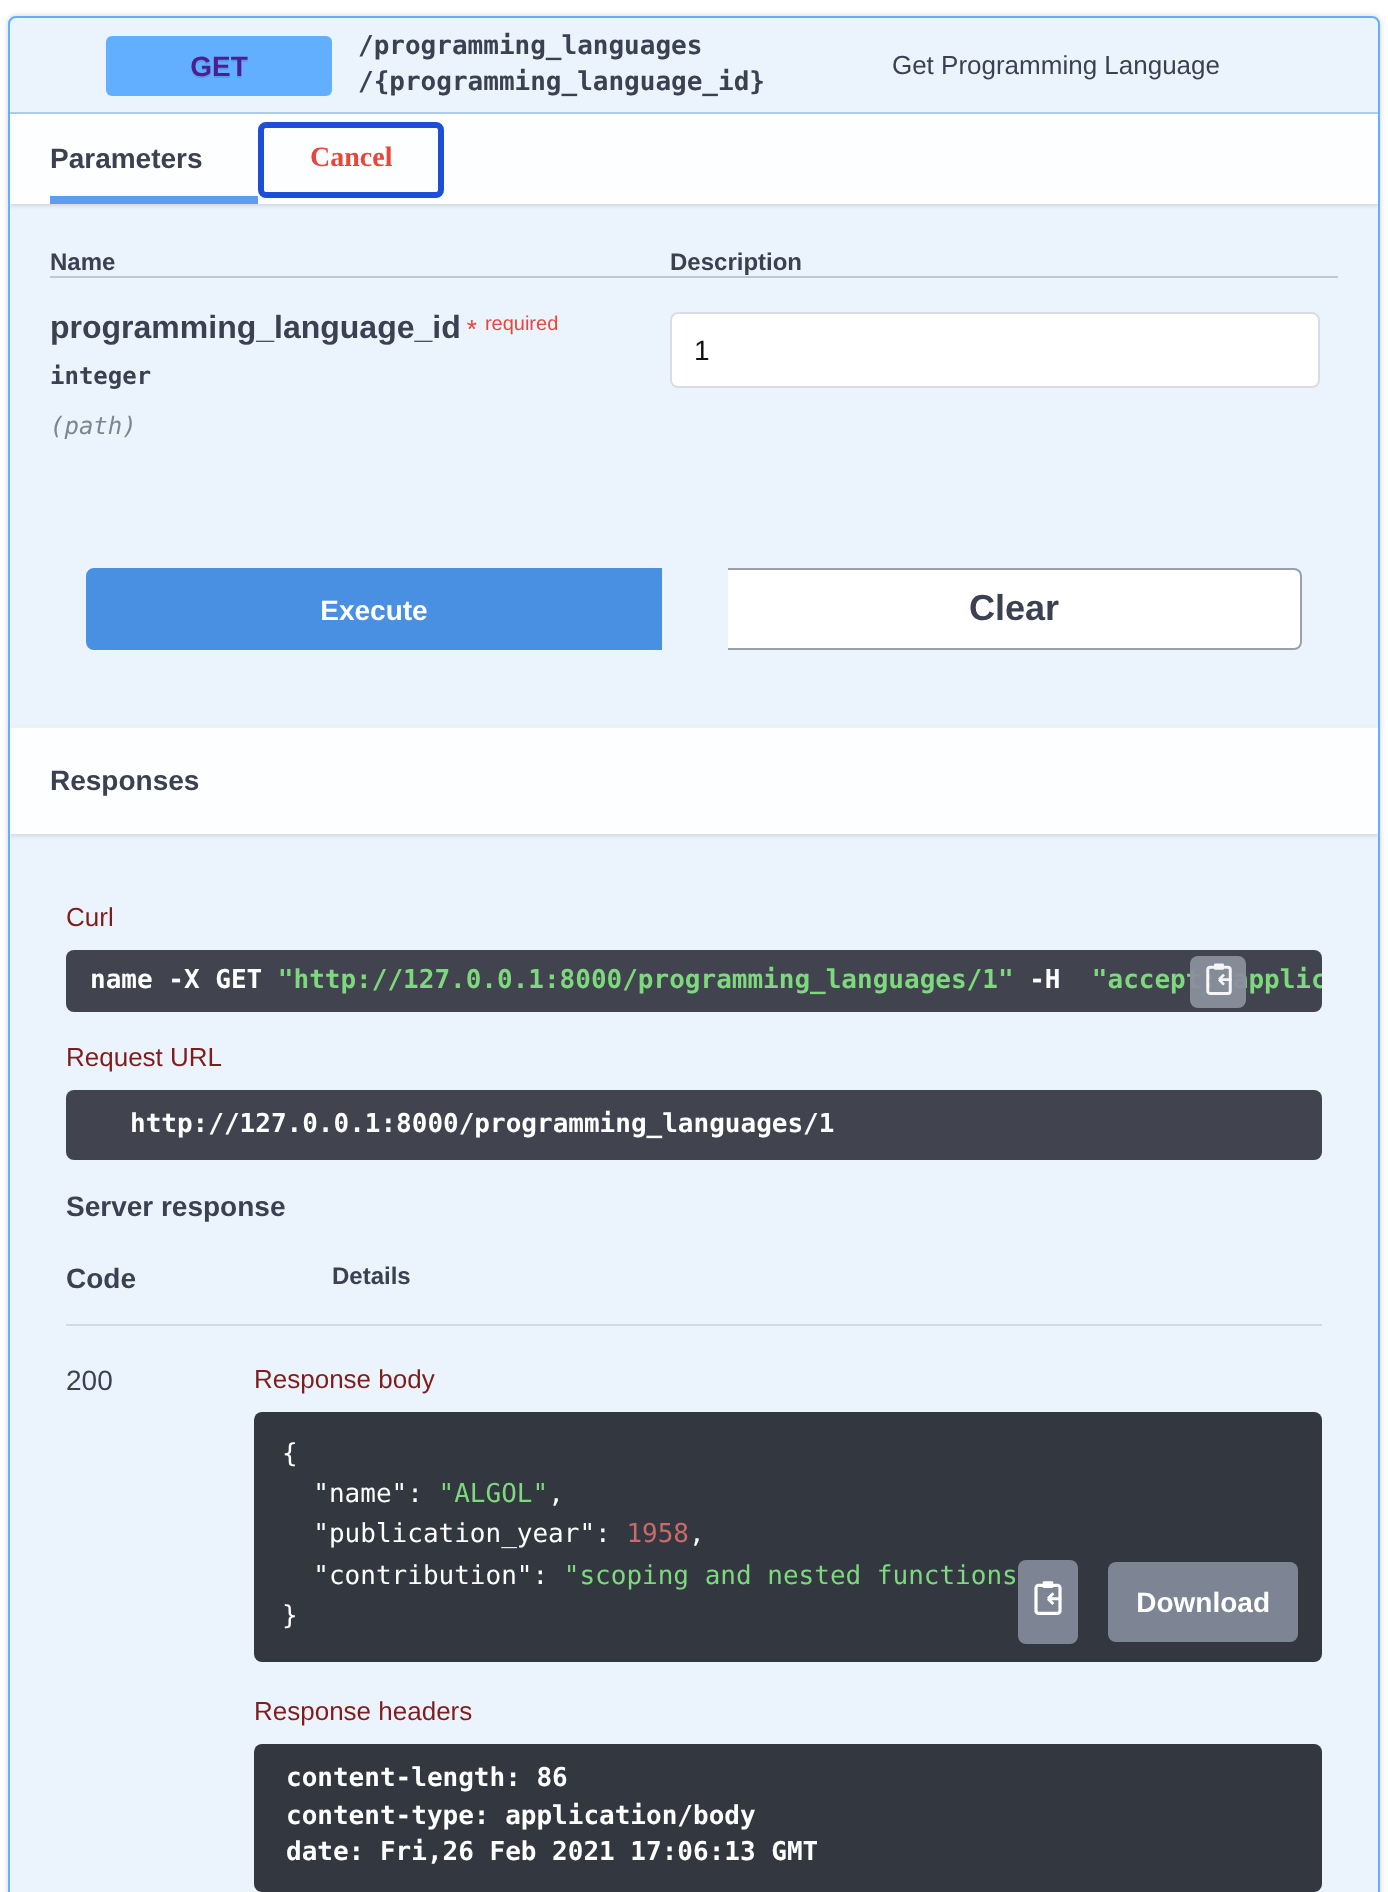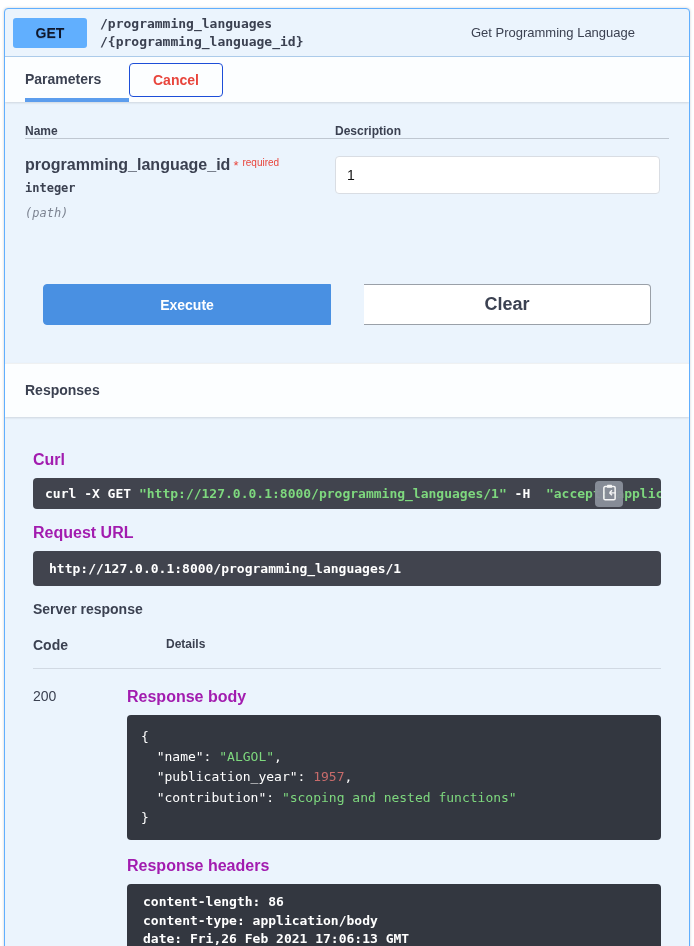--- a/index.html
+++ b/index.html
@@ -16,48 +16,49 @@
     overflow: hidden;
   }
 
   
   .opblock-summary {
     display: flex; align-items: center;
     padding: 6px 8px;
     border-bottom: 1px solid #aecdec;
   }
   .method-badge {
-    background: #61affe; color: #0f172a;
+    background: #61affe; color: #4c1d95;
     font-weight: bold; font-size: 14px;
-    width: 74px; padding: 7px 0; text-align: center;
+    width: 113px; padding: 7px 0; text-align: center;
     border-radius: 3px; border: none; cursor: pointer;
     text-shadow: 0 1px 0 rgba(0,0,0,.1);
+    margin-left: 40px;
   }
   .opblock-path {
     flex: 1; margin-left: 13px;
     font-family: "DejaVu Sans Mono", monospace;
     font-weight: bold; font-size: 13px; line-height: 1.35; color: #3b4151;
   }
-  .opblock-summary-text { font-size: 13px; color: #3b4151; margin-right: 46px; }
+  .opblock-summary-text { font-size: 13px; color: #3b4151; margin-right: 71px; }
 
   
   .section-header {
     display: flex; align-items: center; 
     height: 45px; padding: 0 20px;
     background: rgba(255,255,255,.85);
     box-shadow: 0 1px 2px rgba(0,0,0,.12);
   }
   .tab { display: flex; flex-direction: column; margin-top: 14px; cursor: pointer; }
   .tab-title { font-size: 14px; font-weight: bold; color: #3b4151; }
   .tab-underline { height: 4px; width: 104px; background: #5c9ded; margin-top: 11px; }
   .btn-cancel {
     background: transparent; color: #e8453c;
-    border: 1px solid #1d4ed8; border-radius: 4px;
+    border: 3px solid #1d4ed8; border-radius: 4px;
     font-weight: bold; font-size: 14px;
-    padding: 8px 23px; cursor: pointer;
+    padding: 8px 23px; cursor: pointer; font-family: Liberation Serif, serif;
   }
 
   
   .params-body { padding: 22px 20px 38px; }
   .cols { display: grid; grid-template-columns: 310px 1fr; }
   .table-head { font-size: 12px; font-weight: bold; 
     border-bottom: 1px solid rgba(59,65,81,.25); }
   .param-row { padding-top: 17px; margin-bottom: 64px; }
   .param-name { font-size: 16px; font-weight: bold; color: #3b4151; }
   .required-star { color: #e8453c; font-size: 13px; margin-left: 3px; }
@@ -85,38 +86,38 @@
   }
 
   
   .responses-header {
     height: 54px; display: flex; align-items: center; padding: 0 20px;
     background: rgba(255,255,255,.85);
     box-shadow: 0 1px 2px rgba(0,0,0,.12), inset 0 1px 0 rgba(0,0,0,.05);
     font-size: 14px; font-weight: bold; text-align: right;
   }
   .responses-body { padding: 34px 28px 20px; }
-  .block-label { font-size: 16px; font-weight: bold; color: #a21caf; margin-bottom: 9px; }
+  .block-label { font-size: 13px; font-weight: normal; color: #7f1d1d; margin-bottom: 9px; }
 
   .curl-wrap { position: relative; margin-bottom: 15px; }
   .code-dark {
     background: #41444e; border-radius: 4px; color: #fff;
     font-family: "DejaVu Sans Mono", monospace; font-size: 13px;
   }
   .curl-block { padding: 8px 12px; white-space: pre; overflow: hidden; font-weight: 600; }
   .str-green { color: #7ed87e; }
   .num-red { color: #c76b6b; }
   .copy-btn {
     position: absolute; right: 38px; top: 3px;
     width: 28px; height: 26px; border: none; border-radius: 4px;
     background: #8a909b; display: flex; align-items: center; justify-content: center;
     cursor: pointer; opacity: .95;
   }
 
-  .url-block { padding: 10px 16px; font-weight: bold; white-space: pre;
+  .url-block { padding: 10px 32px; font-weight: bold; white-space: pre;
     overflow: hidden; margin-bottom: 15px; }
 
   .server-response-title { font-size: 14px; font-weight: bold; margin: 6px 0 20px; }
   .resp-cols { display: grid; grid-template-columns: 94px 1fr; }
   .resp-head { padding-bottom: 15px; border-bottom: 1px solid rgba(59,65,81,.15); }
   .resp-head .code-col { font-size: 14px; font-weight: bold; }
   .resp-head .details-col { font-size: 12px; font-weight: bold; padding-left: 39px; }
   .resp-row { padding-top: 19px; }
   .status-code { font-size: 14px; }
 
@@ -185,21 +186,21 @@
   </div>
 
   <div class="responses-header">
     <span>Responses</span>
   </div>
 
   <div class="responses-body">
 
     <div class="block-label">Curl</div>
     <div class="curl-wrap">
-      <div class="code-dark curl-block"><span>curl -X GET </span><span class="str-green">"http://127.0.0.1:8000/programming_languages/1"</span><span> -H  </span><span class="str-green">"accept: application/json"</span></div>
+      <div class="code-dark curl-block"><span>name -X GET </span><span class="str-green">"http://127.0.0.1:8000/programming_languages/1"</span><span> -H  </span><span class="str-green">"accept: application/json"</span></div>
       <button class="copy-btn">
         <span>
           <svg width="15" height="17" viewBox="0 0 24 27" fill="none">
             <rect x="3" y="4" width="18" height="21" rx="2" stroke="#fff" stroke-width="2.4"></rect>
             <rect x="8" y="1" width="8" height="5" rx="1" fill="#fff"></rect>
             <path d="M22 14 H12 M12 14 l4 -4 M12 14 l4 4" stroke="#fff" stroke-width="2.2"></path>
           </svg>
         </span>
       </button>
     </div>
@@ -216,24 +217,36 @@
 
     <div class="resp-cols resp-row">
       <div class="status-code">200</div>
 
       <div>
         <div class="block-label">Response body</div>
 
         <div class="response-body-wrap">
           <div class="code-dark response-body-block"><span>{</span>
 <span>  "name": </span><span class="str-green">"ALGOL"</span><span>,</span>
-<span>  "publication_year": </span><span class="num-red">1957</span><span>,</span>
+<span>  "publication_year": </span><span class="num-red">1958</span><span>,</span>
 <span>  "contribution": </span><span class="str-green">"scoping and nested functions"</span>
 <span>}</span></div>
 
+          <div class="body-controls">
+            <button class="copy-btn-lg">
+              <span>
+                <svg width="16" height="18" viewBox="0 0 24 27" fill="none">
+                  <rect x="3" y="4" width="18" height="21" rx="2" stroke="#fff" stroke-width="2.4"></rect>
+                  <rect x="8" y="1" width="8" height="5" rx="1" fill="#fff"></rect>
+                  <path d="M22 14 H12 M12 14 l4 -4 M12 14 l4 4" stroke="#fff" stroke-width="2.2"></path>
+                </svg>
+              </span>
+            </button>
+            <button class="btn-download">Download</button>
+          </div>
         </div>
 
         <div class="block-label">Response headers</div>
         <div class="code-dark response-headers-block"><span>content-length: 86</span>
 <span>content-type: application/body</span>
 <span>date: Fri,26 Feb 2021 17:06:13 GMT</span>
 </div>
       </div>
     </div>
 

